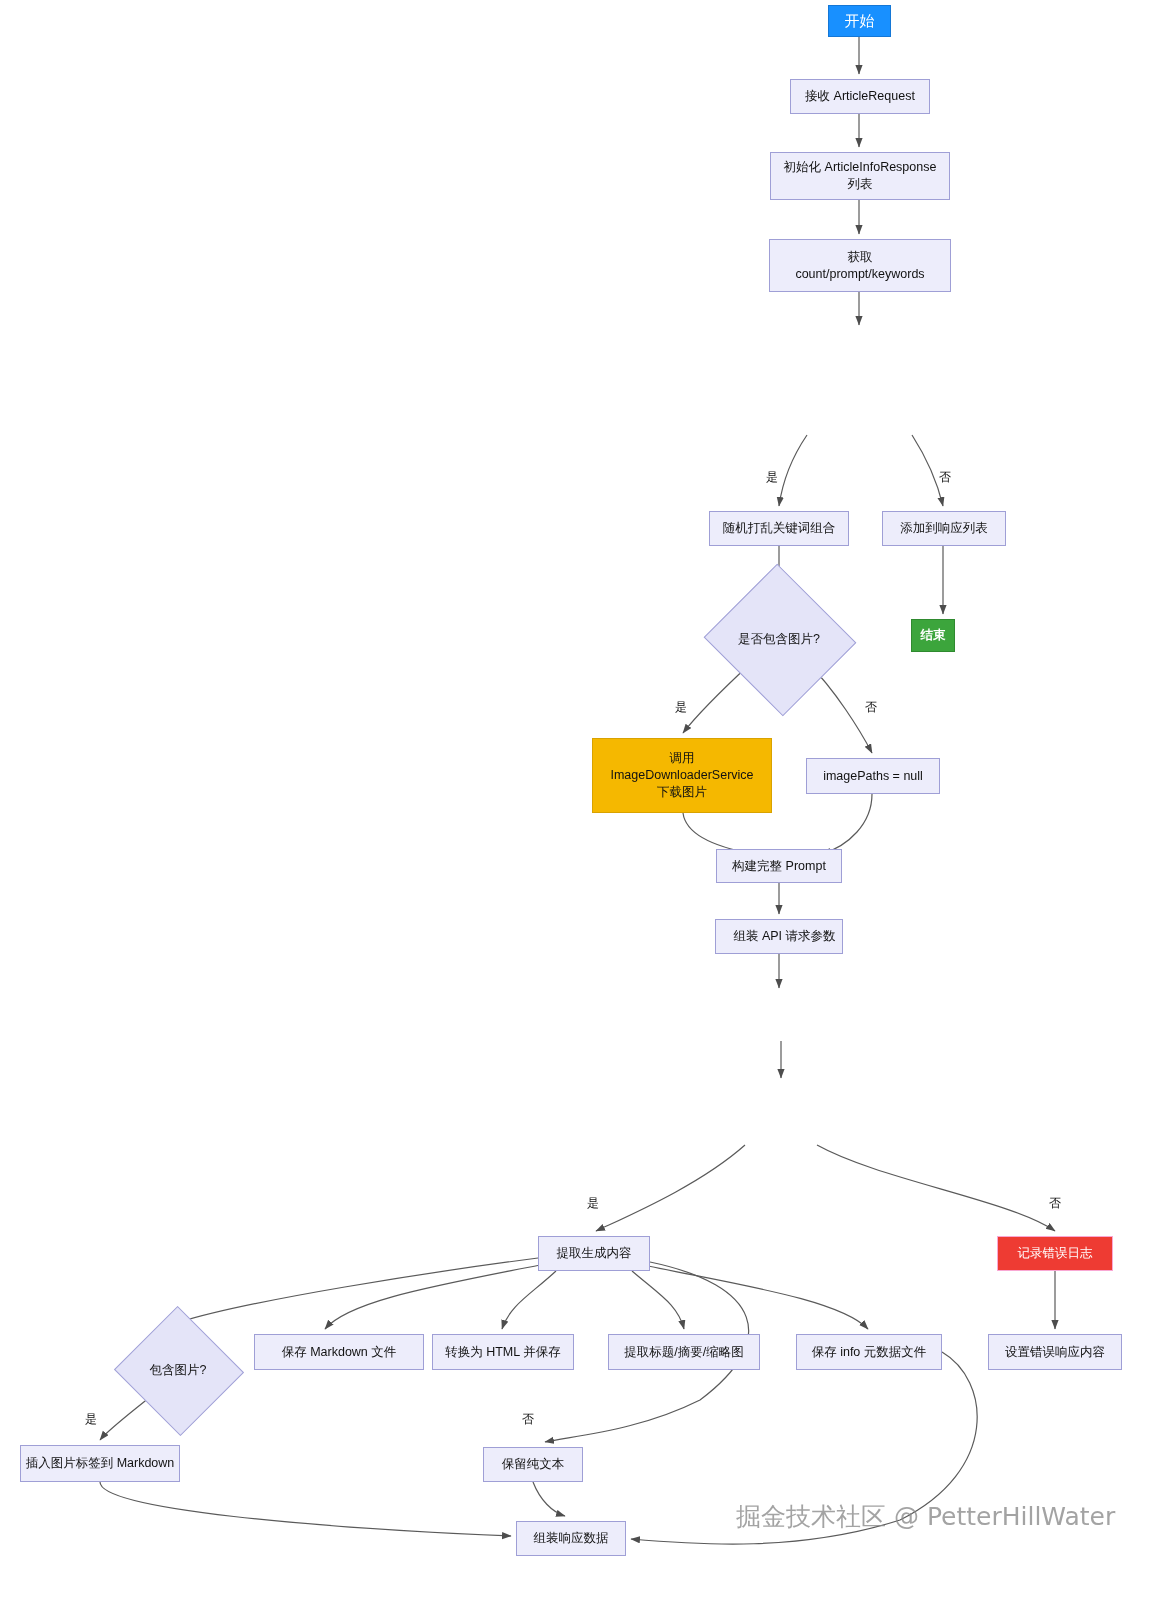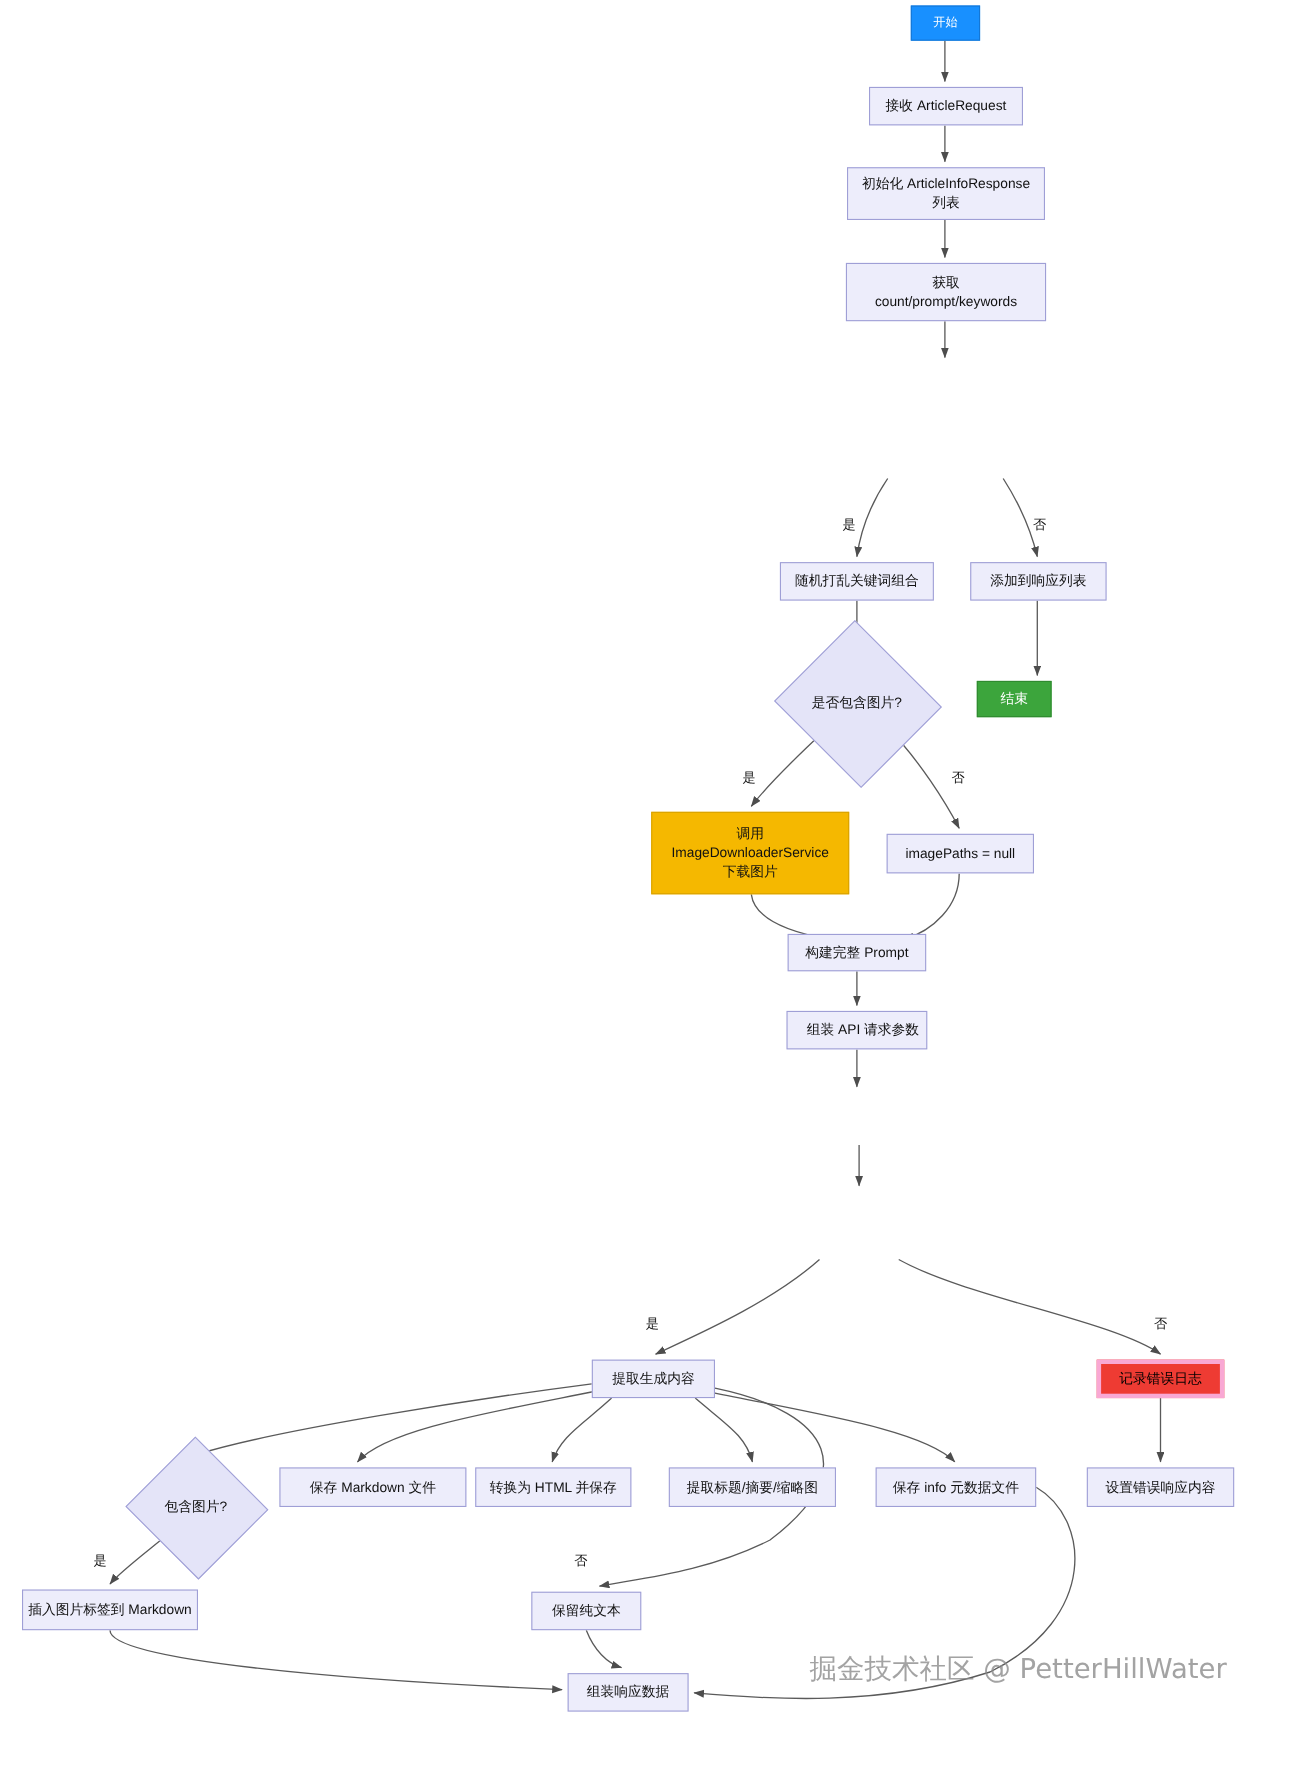--- a/index.html
+++ b/index.html
@@ -2,25 +2,25 @@
 <html><head>
 <meta charset="utf-8">
 <style>
   html,body{margin:0;padding:0;background:#ffffff;}
   body{font-family:"Liberation Sans","DejaVu Sans",sans-serif;}
   #canvas{position:relative;width:1173px;height:1624px;overflow:hidden;background:#fff;}
   svg.edges{position:absolute;left:0;top:0;width:1173px;height:1624px;pointer-events:none;}
   .node{position:absolute;box-sizing:border-box;display:flex;align-items:center;justify-content:center;
         text-align:center;line-height:1.35;white-space:pre-line;}
   .proc{background:#EDEDFB;border:1px solid #9f9fd6;color:#111;font-size:12.5px;}
-  .startnode{background:#1890FF;border:1px solid #1477d6;color:#ffffff;font-size:11px;}
+  .startnode{background:#1890FF;border:1px solid #1477d6;color:#ffffff;font-size:15px;}
   .endnode{background:#3CA53C;border:1px solid #2f8a2f;color:#ffffff;font-size:12.5px;}
   .apinode{background:#00A6EF;border:1px solid #008bcb;color:#111;font-size:12.5px;}
   .warnnode{background:#F5B800;border:1px solid #d9a200;color:#111;font-size:12.5px;}
-  .errnode{background:#EE3B33;border:4px solid #f9a8d4;color:#000000;font-size:12.5px;}
+  .errnode{background:#EE3B33;border:1px solid #f9a8d4;color:#ffffff;font-size:12.5px;}
   .diamond{position:absolute;box-sizing:border-box;}
   .diamond .dshape{position:absolute;left:0;top:0;width:100%;height:100%;
         background:#E4E4F8;border:1px solid #9f9fd6;transform:rotate(45deg);}
   .diamond .dlabel{position:absolute;left:0;top:0;width:100%;height:100%;
         display:flex;align-items:center;justify-content:center;font-size:12.5px;color:#111;z-index:2;}
   .diamond.green .dshape{background:#7FBA35;border:1px solid #6aa02b;}
   .edge-label{position:absolute;font-size:12px;color:#111;background:#ffffff;padding:0 1px;z-index:3;}
   .watermark{position:absolute;font-size:25px;color:#8a8a8a;opacity:.78;white-space:nowrap;
         font-family:"DejaVu Sans",sans-serif;}
 </style>
@@ -70,21 +70,21 @@
   <div class="node startnode" style="left:828px;top:5px;width:63px;height:32px;">开始</div>
   <div class="node proc" style="left:790px;top:79px;width:140px;height:35px;">接收 ArticleRequest</div>
   <div class="node proc" style="left:770px;top:152px;width:180px;height:48px;">初始化 ArticleInfoResponse
 列表</div>
   <div class="node proc" style="left:769px;top:239px;width:182px;height:53px;">获取
 count/prompt/keywords</div>
 
 
   <div class="node proc" style="left:709px;top:511px;width:140px;height:35px;">随机打乱关键词组合</div>
   <div class="node proc" style="left:882px;top:511px;width:124px;height:35px;">添加到响应列表</div>
-  <div class="node endnode" style="left:888px;top:619px;width:68px;height:33px;">结束</div>
+  <div class="node endnode" style="left:911px;top:619px;width:44px;height:33px;font-weight:bold;">结束</div>
 
   <div class="diamond" style="left:724px;top:588px;width:110px;height:102px;">
     <div class="dshape"></div>
     <div class="dlabel">是否包含图片?</div>
   </div>
 
   <div class="node warnnode" style="left:592px;top:738px;width:180px;height:75px;">调用
 ImageDownloaderService
 下载图片</div>
   <div class="node proc" style="left:806px;top:758px;width:134px;height:36px;">imagePaths = null</div>

